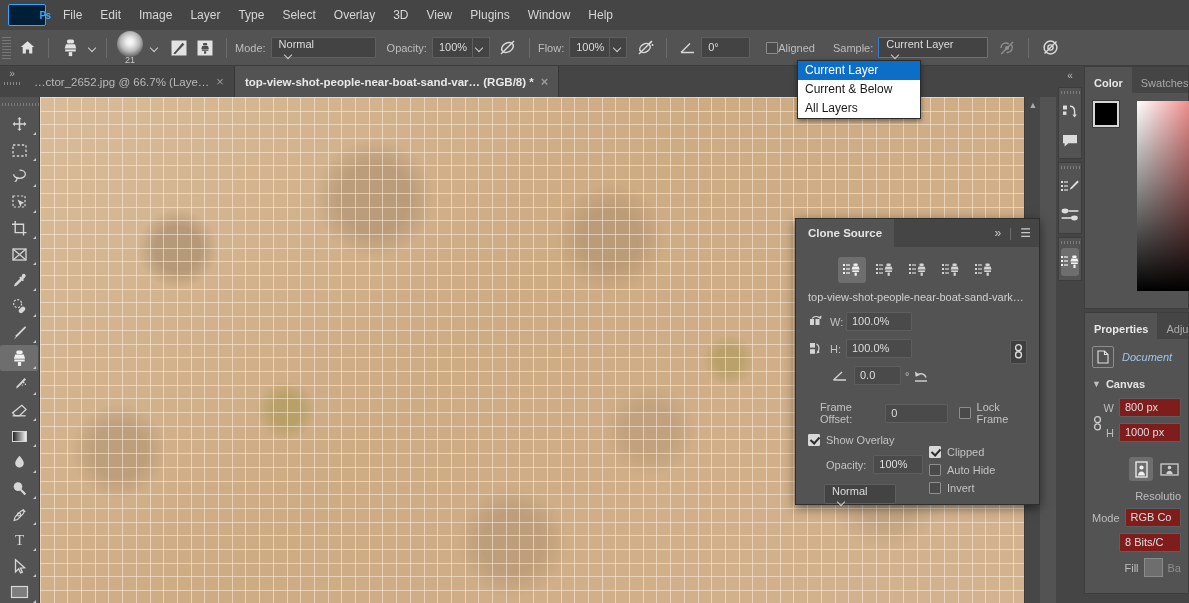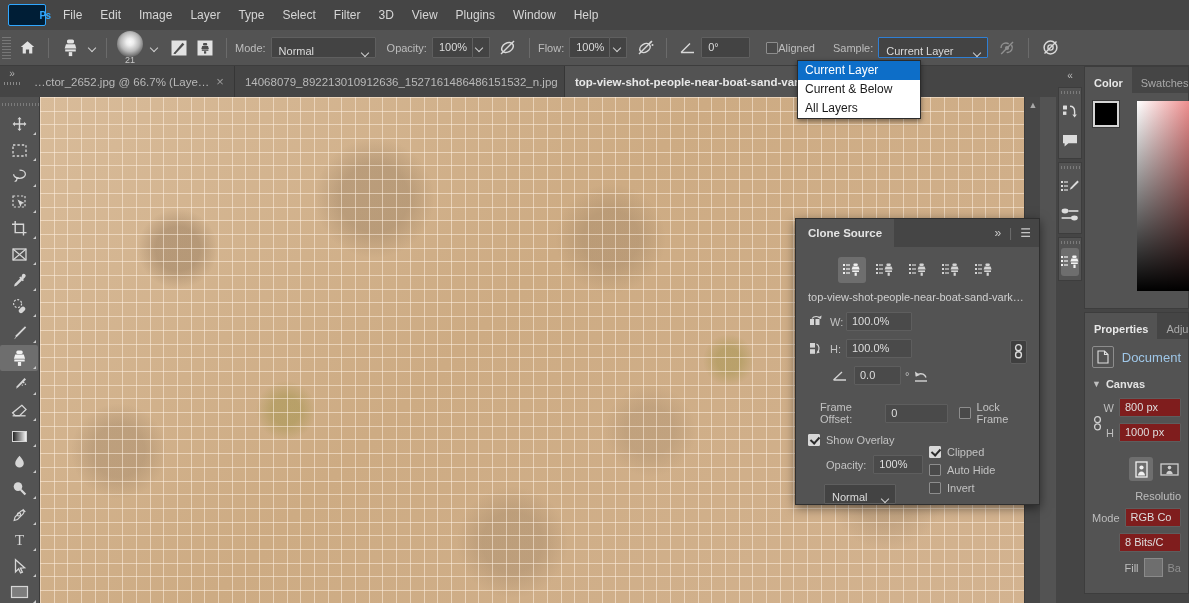--- a/index.html
+++ b/index.html
@@ -57,23 +57,23 @@
     width: 26px; height: 24px; display: flex; align-items: center; justify-content: center;
     cursor: default; border-radius: 2px;
   }
   .field {
     background: #434343; border: 1px solid #5f5f5f; color: #dcdcdc;
     height: 21px; line-height: 19px; padding: 0 6px; font-size: 11px;
     border-radius: 1px;
   }
   .combo {
     background: #434343; border: 1px solid #5f5f5f; color: #dcdcdc;
-    height: 21px; display: flex; align-items: flex-end;
+    height: 21px; display: flex; align-items: flex-start;
     padding: 0 4px 0 7px; font-size: 11px; border-radius: 1px;
-    justify-content: space-between; cursor: default;
+    justify-content: space-between; cursor: default; flex-direction: column;
   }
   .caret { width: 9px; height: 9px; position: relative; margin-left: 6px; flex: none; }
   .caret:before {
     content: ""; position: absolute; left: 0; top: 2px;
     width: 5px; height: 5px; border-right: 1.4px solid #cfcfcf; border-bottom: 1.4px solid #cfcfcf;
     transform: rotate(45deg);
   }
   .stepper {
     width: 17px; height: 21px; background: #434343; border: 1px solid #5f5f5f;
     border-left: none; display: flex; align-items: center; justify-content: center;
@@ -271,21 +271,21 @@
     background:
       linear-gradient(to bottom, rgba(0,0,0,0) 0%, rgba(0,0,0,1) 100%),
       linear-gradient(to right, #ffffff 0%, #ef8f8f 100%);
   }
   .props-body { padding: 7px 7px 10px 7px; }
   .doc-row { display: flex; align-items: center; gap: 8px; margin-bottom: 10px; }
   .doc-icon {
     width: 22px; height: 22px; border: 1px solid #8d8d8d; border-radius: 2px;
     display: flex; align-items: center; justify-content: center;
   }
-  .doc-label { color: #9fc7e8; font-size: 13px; }
+  .doc-label { color: #9fc7e8; font-size: 11px; font-style: italic; }
   .section-head { display: flex; align-items: center; gap: 5px; margin-bottom: 8px; }
   .section-head .tw { font-size: 9px; color: #c0c0c0; }
   .section-title { font-size: 11px; font-weight: bold; color: #e2e2e2; }
   .prop-row { display: flex; align-items: center; gap: 5px; margin-bottom: 6px; justify-content: flex-end; }
   .prop-lbl { color: #bdbdbd; font-size: 11px; }
   .prop-input {
     background: #7f1d1d; border: 1px solid #5e5e5e; color: #dedede;
     height: 19px; line-height: 17px; font-size: 11px; padding: 0 5px; width: 62px; border-radius: 1px;
   }
   .orient-row { display: flex; gap: 4px; justify-content: flex-end; margin: 9px 0; }
@@ -303,21 +303,21 @@
 <div id="app">
 
   <div class="menubar">
     <div class="ps-logo">Ps</div>
     <div class="menu-item">File</div>
     <div class="menu-item">Edit</div>
     <div class="menu-item">Image</div>
     <div class="menu-item">Layer</div>
     <div class="menu-item">Type</div>
     <div class="menu-item">Select</div>
-    <div class="menu-item">Filter</div>
+    <div class="menu-item">Overlay</div>
     <div class="menu-item">3D</div>
     <div class="menu-item">View</div>
     <div class="menu-item">Plugins</div>
     <div class="menu-item">Window</div>
     <div class="menu-item">Help</div>
   </div>
 
   <div class="optionsbar">
     <div class="grip"></div>
 
@@ -471,24 +471,20 @@
     <div class="dd-item">All Layers</div>
   </div>
 
   <div class="tabbar">
     <div class="tab-collapse">
       <span>»</span>
       <span style="display:block;width:16px;height:7px;margin-top:3px;background-image:repeating-linear-gradient(to right,#8a8a8a 0 1px,transparent 1px 3px);background-size:3px 3px;background-repeat:repeat-x;"></span>
     </div>
     <div class="tab">
       <span>…ctor_2652.jpg @ 66.7% (Laye…</span>
-      <span class="tab-close">×</span>
-    </div>
-    <div class="tab">
-      <span>14068079_892213010912636_1527161486486151532_n.jpg</span>
       <span class="tab-close">×</span>
     </div>
     <div class="tab active">
       <span>top-view-shot-people-near-boat-sand-var… (RGB/8) *</span>
       <span class="tab-close">×</span>
     </div>
     <div class="tab-overflow">
       <span>»</span>
     </div>
   </div>

